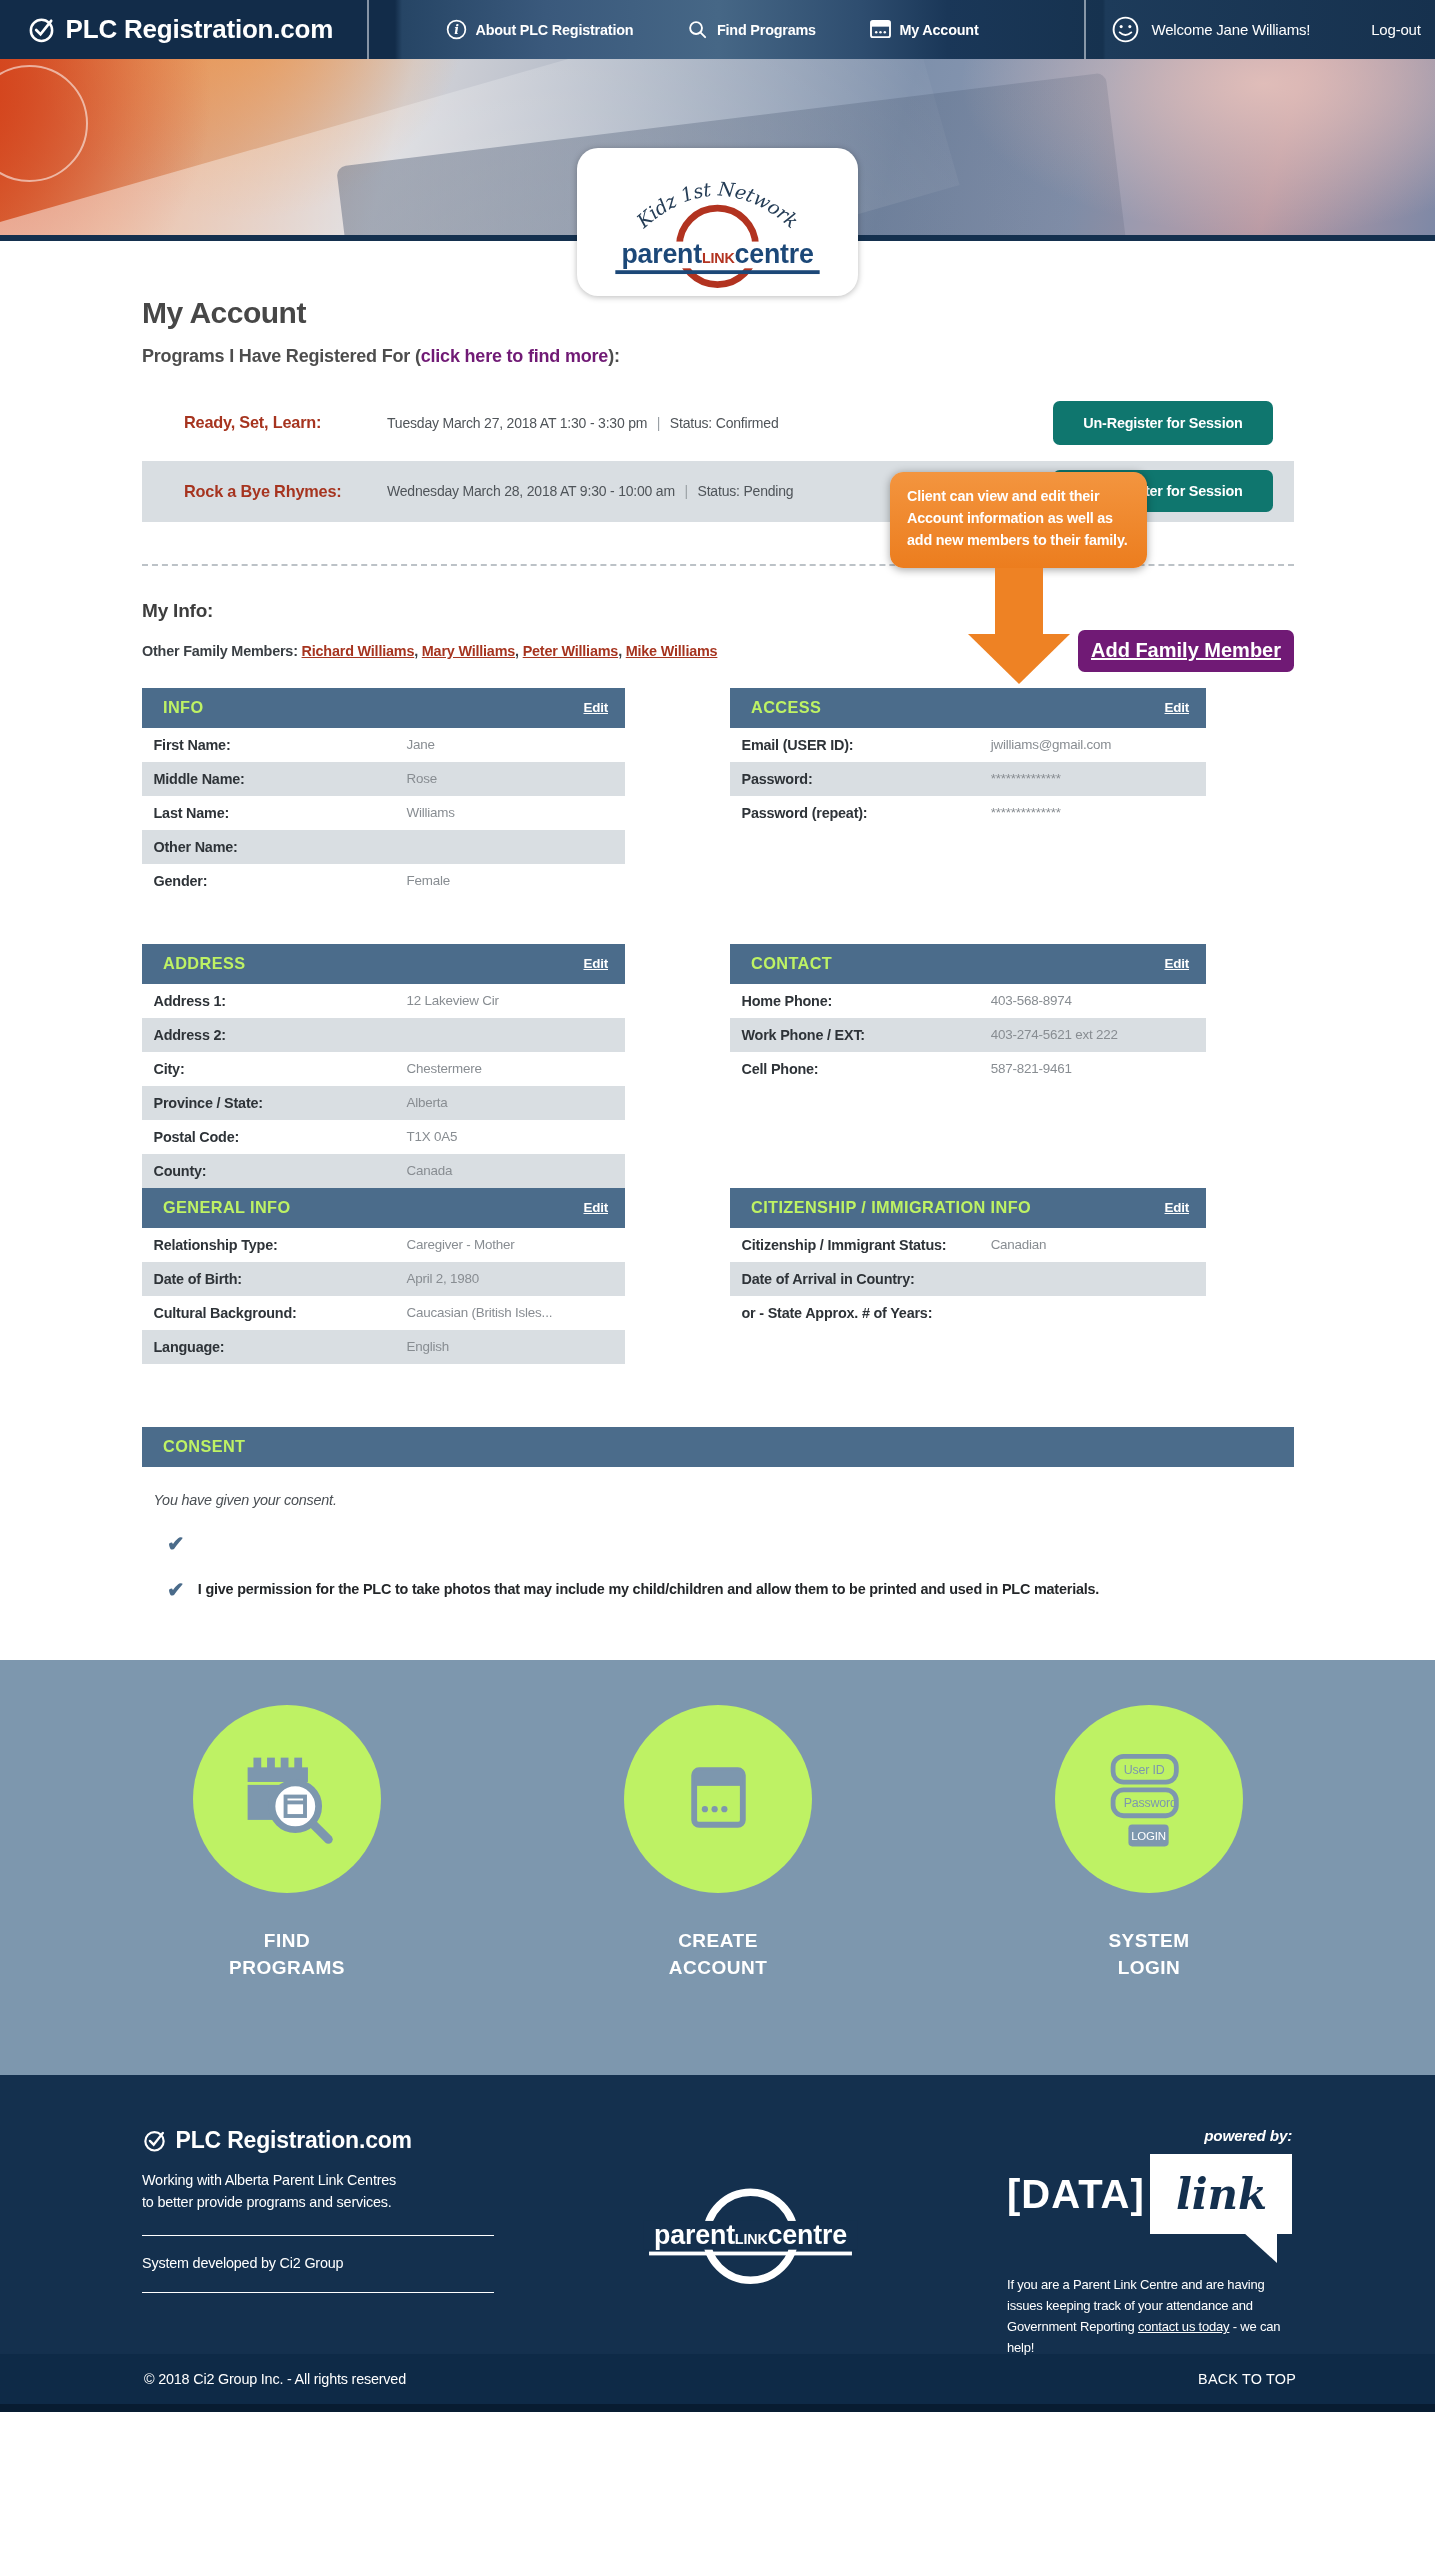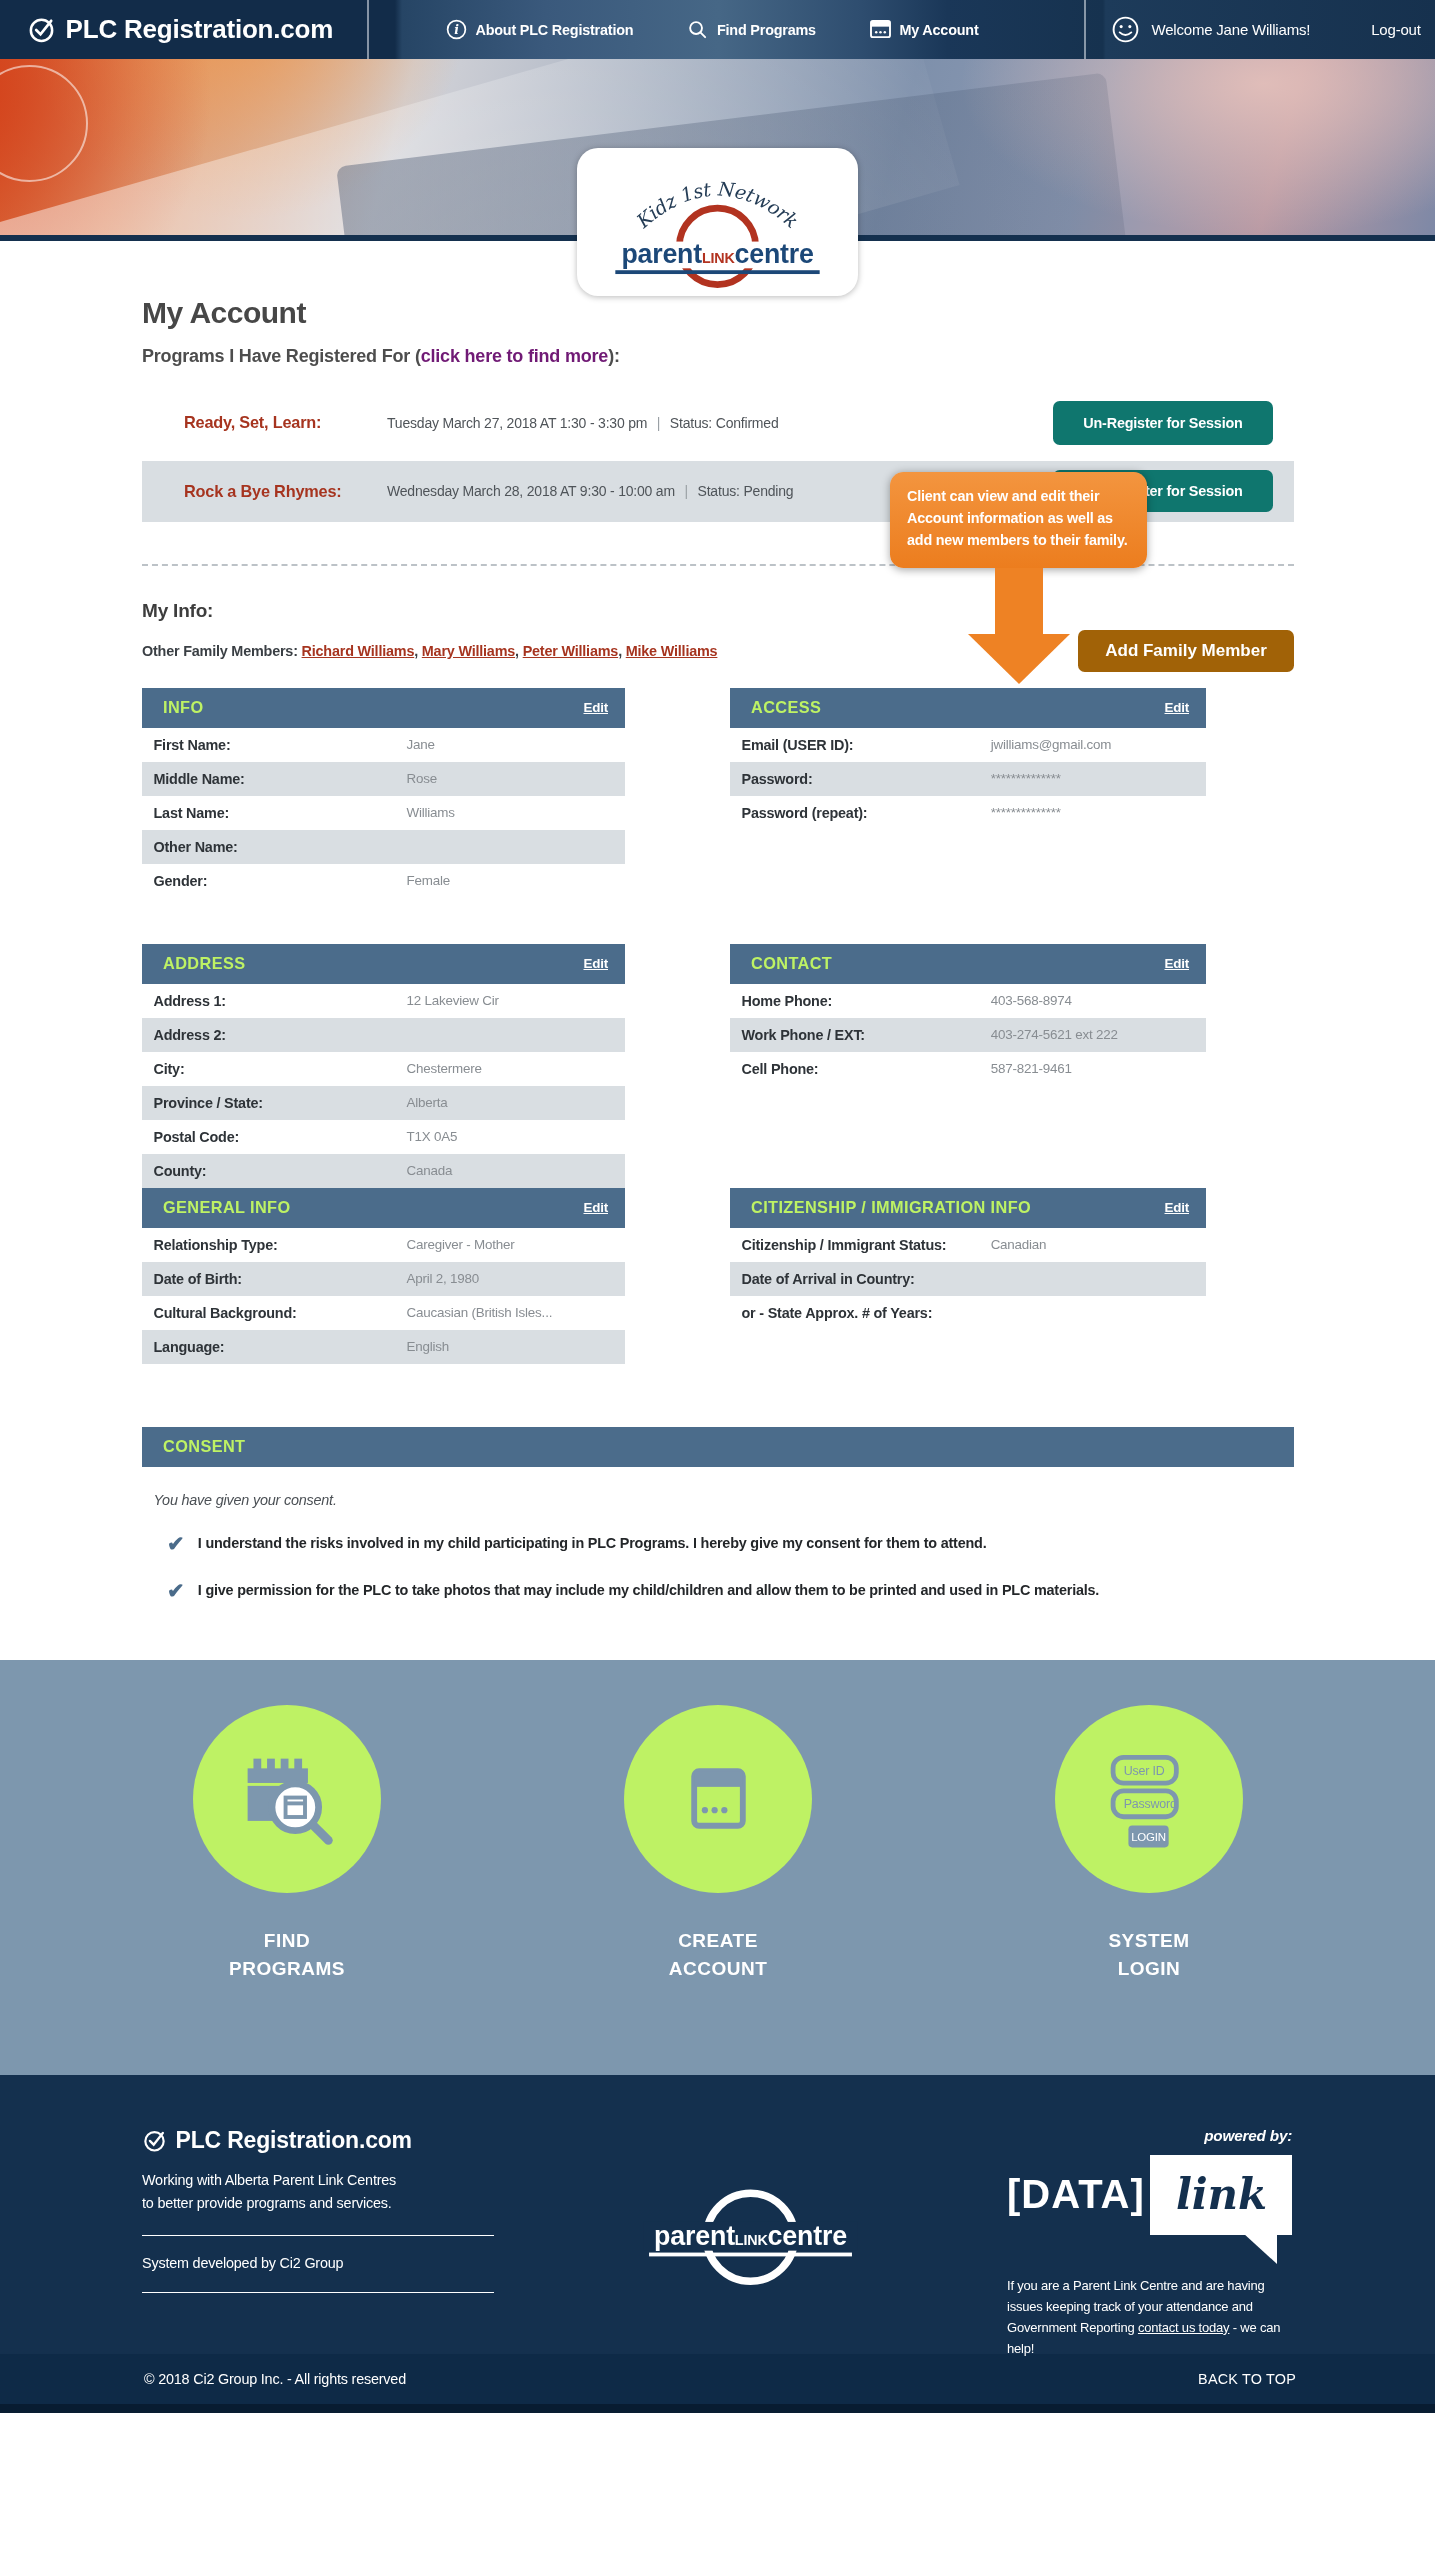--- a/index.html
+++ b/index.html
@@ -55,22 +55,22 @@
   .pipe { margin:0 9.6px; color:#9aa0a5; }
   .btn-red { margin-left:auto; width:220px; height:44px; background:#0f766e; color:#fff; font-size:14.4px; font-weight:bold;
     border:none; border-radius:6.7px; font-family:inherit; letter-spacing:-0.2px; cursor:pointer; }
   .program-row.grey .btn-red { height:42px; }
 
   .dashed-sep { border:none; border-top:2.9px dashed #bcc2c7; margin:42px 0 0; }
 
   .myinfo-title { margin-top:34px; font-size:19px; font-weight:bold; color:#3d3d3d; }
   .family-row { margin-top:7.7px; display:flex; align-items:center; font-size:14.4px; font-weight:bold; color:#3a3f44; }
   .family-row a { color:#a6341f; text-decoration:underline; font-weight:bold; }
-  .btn-add { margin-left:auto; width:216px; height:42px; background:#a16207; color:#fff; font-size:17px; font-weight:bold;
-    border:none; border-radius:6.7px; font-family:inherit; cursor:pointer; }
+  .btn-add { margin-left:auto; width:216px; height:42px; background:#701a75; color:#fff; font-size:20px; font-weight:bold;
+    border:none; border-radius:6.7px; font-family:inherit; cursor:pointer;text-decoration:underline; }
 
   .columns { display:grid; grid-template-columns:483px 476px; column-gap:105px; align-items:start; }
   .columns.r1 { margin-top:16.3px; } .columns.r2 { margin-top:46px; } .columns.r3 { }
 
   .panel-head { height:40px; background:#4b6c8b; display:flex; align-items:center; justify-content:space-between; padding:0 17px 0 21px; }
   .panel-title { color:#bef264; font-size:16.3px; font-weight:bold; letter-spacing:0.4px; }
   .edit-link { color:#fff; font-size:13.4px; font-weight:bold; text-decoration:underline; }
   .panel-body { }
   .prow { height:34px; display:flex; align-items:center; padding:0 11.5px; }
   .prow.g { background:#d9dee2; }
@@ -381,21 +381,20 @@
     </section>
   </div>
 
   <section class="consent-sec">
     <header class="panel-head">
         <span class="panel-title">CONSENT</span>
       </header>
     <div class="consent-status">You have given your consent.</div>
     <div class="consent-item">
       <span class="check-glyph">✔</span>
-      <span>I understand the risks involved in my child participating in PLC Programs. I hereby give my consent for them to attend.</span>
     </div>
     <div class="consent-item">
       <span class="check-glyph">✔</span>
       <span>I give permission for the PLC to take photos that may include my child/children and allow them to be printed and used in PLC materials.</span>
     </div>
   </section>
 </div>
 
 <div class="band">
   <div class="feature">

